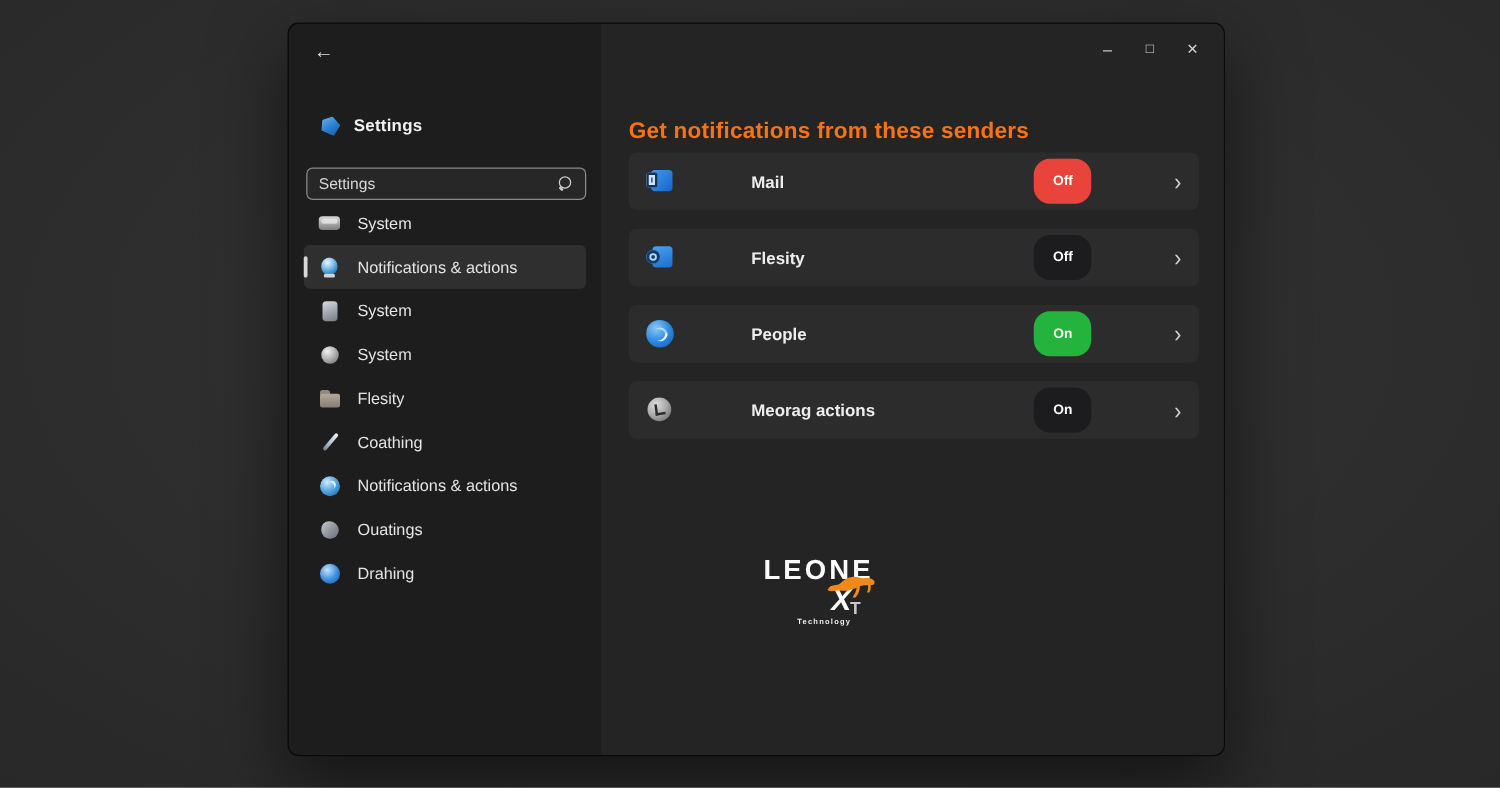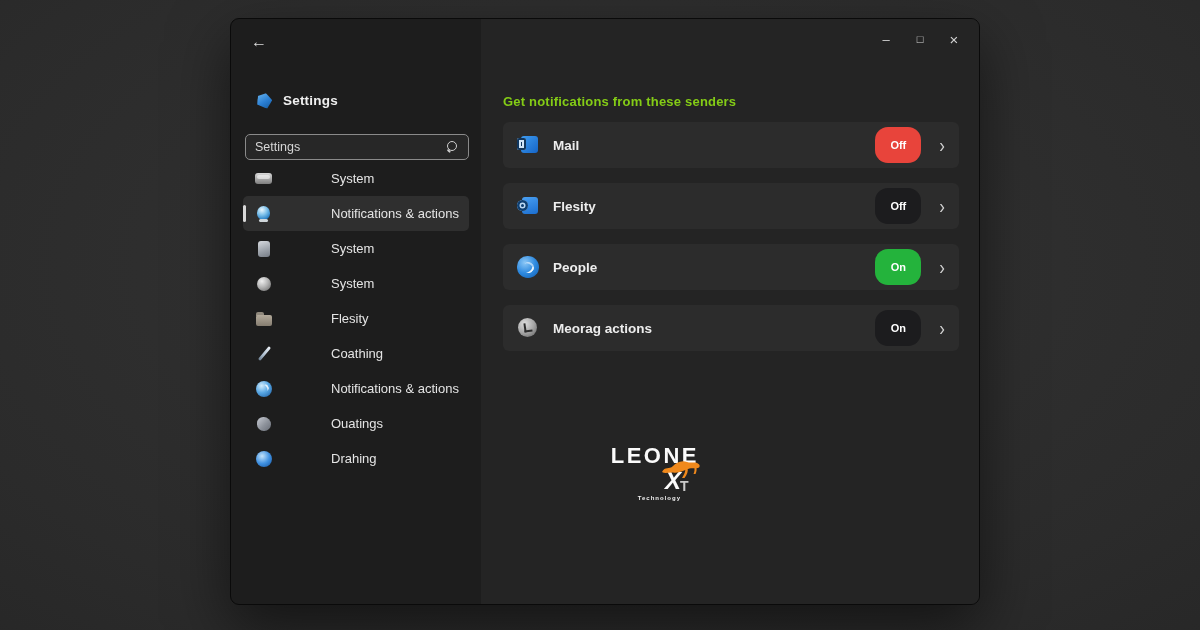--- a/index.html
+++ b/index.html
@@ -49,21 +49,21 @@
     color:#d6d6d6;font-size:12.5px;font-family:"Liberation Sans",sans-serif;padding:0;
   }
   .mag{position:relative;width:14px;height:14px;flex:none;}
   .mag::before{content:"";position:absolute;left:2px;top:1px;width:8px;height:8px;
     border:1.6px solid #cfcfcf;border-radius:50%;}
   .mag::after{content:"";position:absolute;left:1.5px;top:9.5px;width:4px;height:1.7px;
     background:#cfcfcf;border-radius:1px;transform:rotate(45deg);}
   .side-list{position:absolute;left:0;top:142px;width:250px;}
   .side-item{
     height:35px;margin:0 12px;display:flex;align-items:center;
-    padding-left:11px;border-radius:5px;position:relative;color:#e4e4e4;font-size:13px;gap:45px;
+    padding-left:11px;border-radius:5px;position:relative;color:#e4e4e4;font-size:13px;
   }
   .side-item.selected{background:#2f2f2f;}
   .side-item.selected::before{
     content:"";position:absolute;left:0px;top:9px;width:3px;height:17px;
     border-radius:2px;background:#d8d8d8;
   }
   .side-item .lbl{white-space:nowrap;}
   
   .ic{width:20px;height:20px;position:relative;flex:none;margin-right:12px;}
   .ic-monitor::before{content:"";position:absolute;left:1px;top:4px;width:17px;height:11px;
@@ -93,27 +93,27 @@
   .ic-blob::before{content:"";position:absolute;left:3px;top:3px;width:14px;height:14px;
     border-radius:46% 54% 50% 50%;background:linear-gradient(135deg,#c7cbd2 0%,#8d929b 55%,#686d76 100%);}
   .ic-bluedot::before{content:"";position:absolute;left:2px;top:2px;width:16px;height:16px;
     border-radius:50%;background:radial-gradient(circle at 38% 32%,#c4e3fa 0%,#4192e2 50%,#11519e 100%);}
   .ic-bag::before{content:"";position:absolute;left:5px;top:2px;width:8px;height:7px;
     border:2px solid #b9b9b9;border-bottom:none;border-radius:5px 5px 0 0;box-sizing:border-box;}
   .ic-bag::after{content:"";position:absolute;left:3px;top:6px;width:13px;height:12px;
     border-radius:2.5px;background:linear-gradient(180deg,#c6c6c6,#8a8a8a);}
   
   .heading{
-    position:absolute;left:22px;top:75px;color:#84cc16;
-    font-size:13px;font-weight:700;letter-spacing:.2px;
+    position:absolute;left:22px;top:75px;color:#f97316;
+    font-size:18px;font-weight:700;letter-spacing:.2px;
   }
   .rows{position:absolute;left:22px;top:103px;width:456px;}
   .sender-row{
     height:46px;margin-bottom:15px;background:#2c2c2c;border-radius:6px;
-    display:flex;align-items:center;padding:0 14px;box-sizing:border-box;
+    display:flex;align-items:center;padding:0 14px;box-sizing:border-box;gap:48px;
   }
   .sender-row .app-lbl{color:#ededed;font-size:13.5px;font-weight:600;margin-left:14px;}
   .pill{
     margin-left:auto;min-width:46px;height:36px;border-radius:13px;box-sizing:border-box;
     display:flex;align-items:center;justify-content:center;
     color:#fff;font-size:11px;font-weight:700;padding:0 10px;
   }
   .pill.red{background:#e8443b;}
   .pill.green{background:#24b33c;}
   .pill.dark{background:#1c1c1e;}

